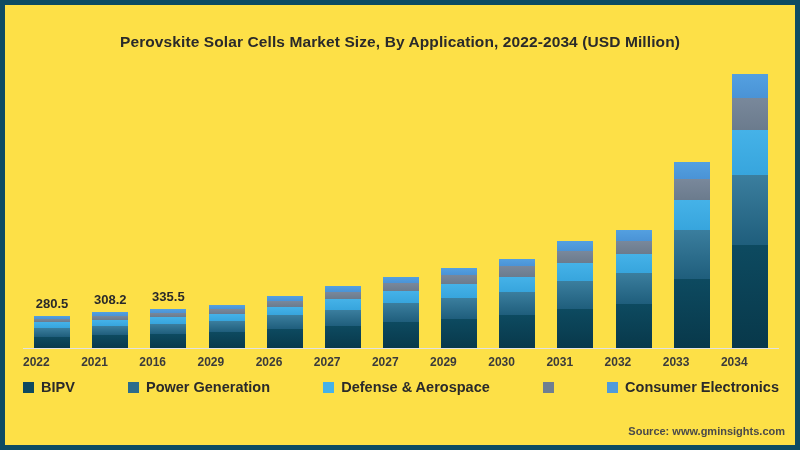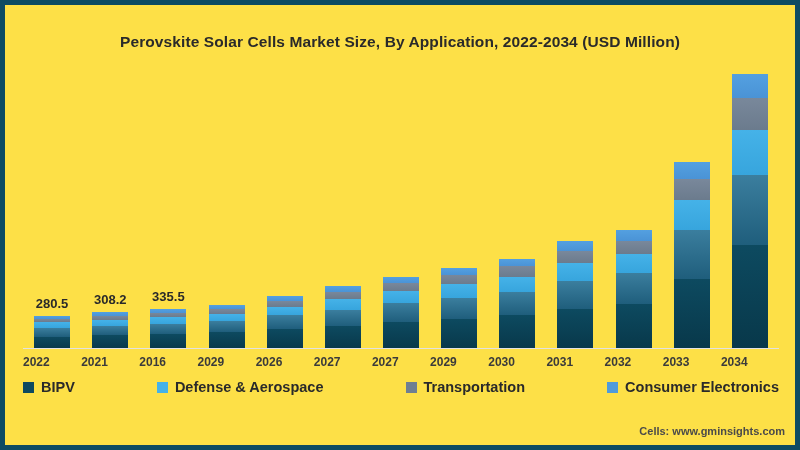--- a/index.html
+++ b/index.html
@@ -315,29 +315,32 @@
         <div class="xtick">2033</div>
         <div class="xtick">2034</div>
       </div>
 
     <div id="legend">
         <div class="legend-item">
           <span class="legend-swatch" style="background: rgb(13, 74, 96);"></span>
           <span class="legend-text">BIPV</span>
         </div>
         <div class="legend-item">
+          <span class="legend-swatch" style="background: rgb(44, 108, 139);"></span>
+          <span class="legend-text">Power Generation</span>
+        </div>
+        <div class="legend-item">
           <span class="legend-swatch" style="background: rgb(69, 178, 232);"></span>
           <span class="legend-text">Defense &amp; Aerospace</span>
         </div>
         <div class="legend-item">
           <span class="legend-swatch" style="background: rgb(111, 127, 146);"></span>
-          <span class="legend-text">Transportation</span>
         </div>
         <div class="legend-item">
           <span class="legend-swatch" style="background: rgb(79, 155, 219);"></span>
           <span class="legend-text">Consumer Electronics</span>
         </div>
       </div>
 
-    <div id="source">Cells: www.gminsights.com</div>
+    <div id="source">Source: www.gminsights.com</div>
 
   </div>
 </div>
 
 </body></html>

